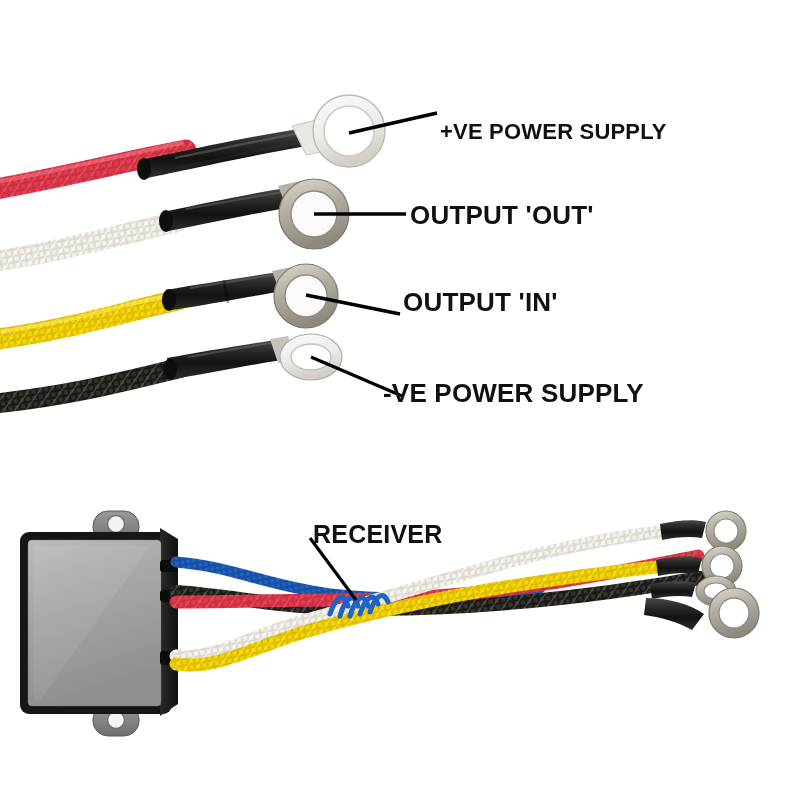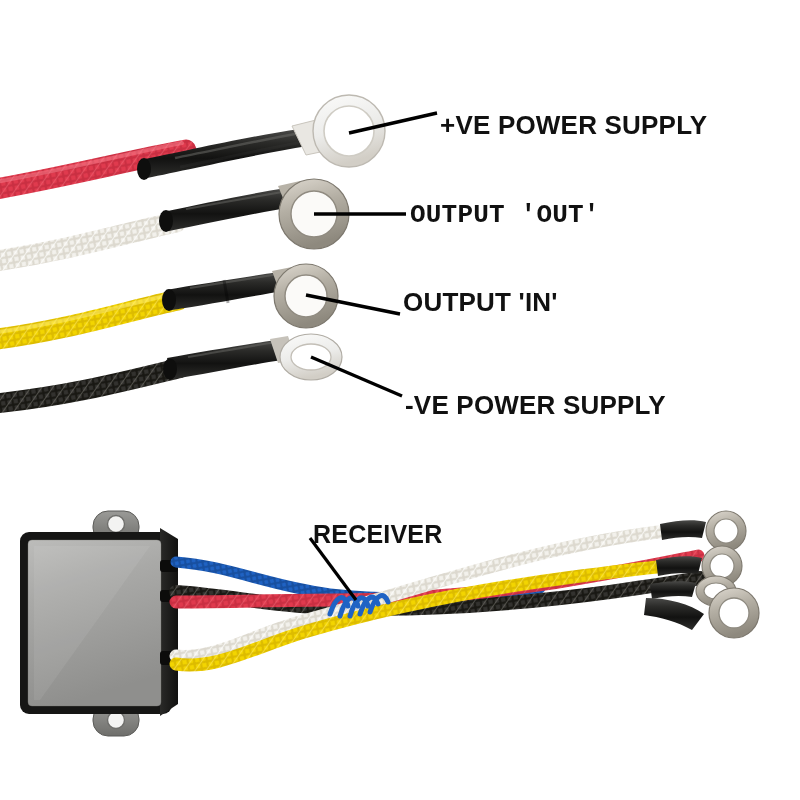--- a/index.html
+++ b/index.html
@@ -14,24 +14,24 @@
   #stage{position:absolute;left:0;top:0;width:800px;height:800px;}
   svg.layer{position:absolute;left:0;top:0;width:800px;height:800px;}
   .label{
     position:absolute;
     font-family:"Liberation Sans", sans-serif;
     font-weight:bold;
     color:#111111;
     white-space:nowrap;
     letter-spacing:0.2px;
   }
-  #lbl-pos{left:440px;top:110px;font-size:26px;}
-  #lbl-out{left:410px;top:200px;font-size:26px;font-family:Liberation Mono, monospace;}
+  #lbl-pos{left:440px;top:119px;font-size:22px;}
+  #lbl-out{left:410px;top:200px;font-size:26px;}
   #lbl-in {left:403px;top:287px;font-size:26px;}
-  #lbl-neg{left:405px;top:378px;font-size:26px;margin-top:12px;}
+  #lbl-neg{left:383px;top:378px;font-size:26px;}
   #lbl-rcv{left:313px;top:520px;font-size:25px;}
 </style>
 </head>
 <body>
 
 <div id="stage">
 
   <svg class="layer" viewBox="0 0 800 800">
     <defs>
 

